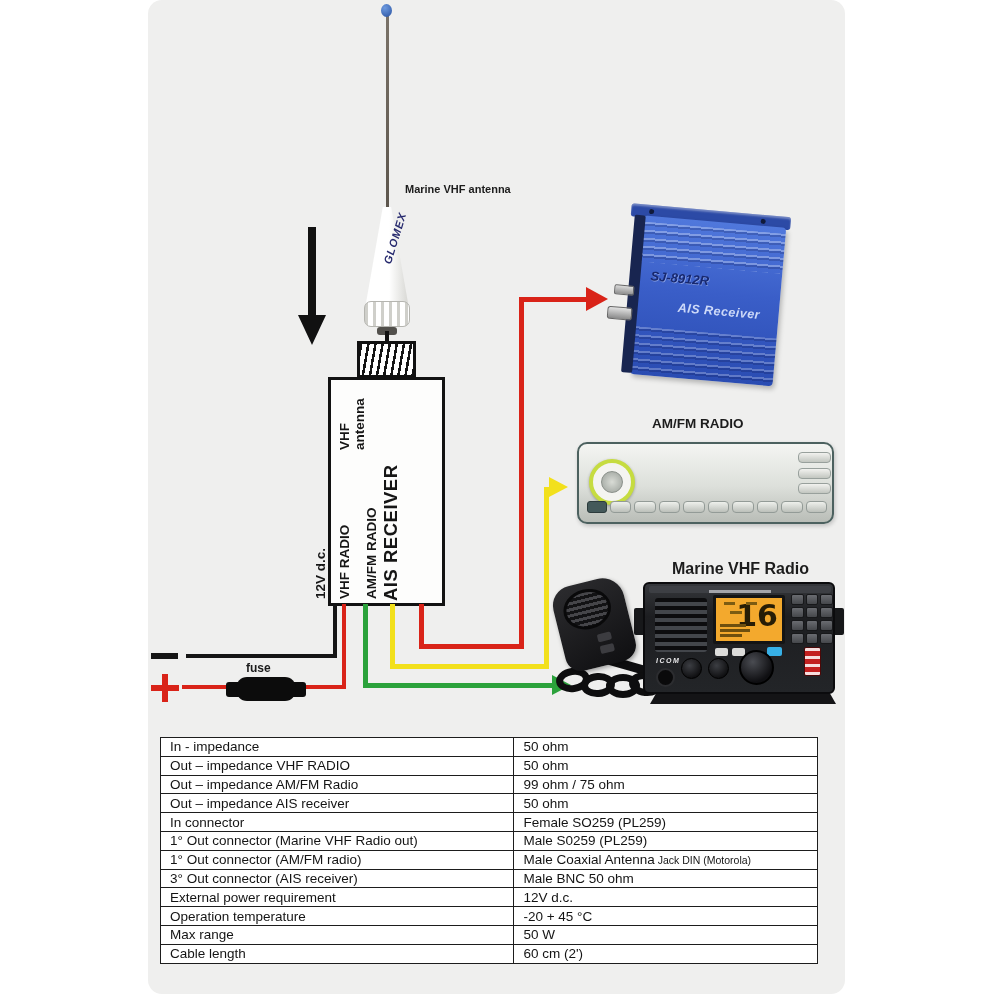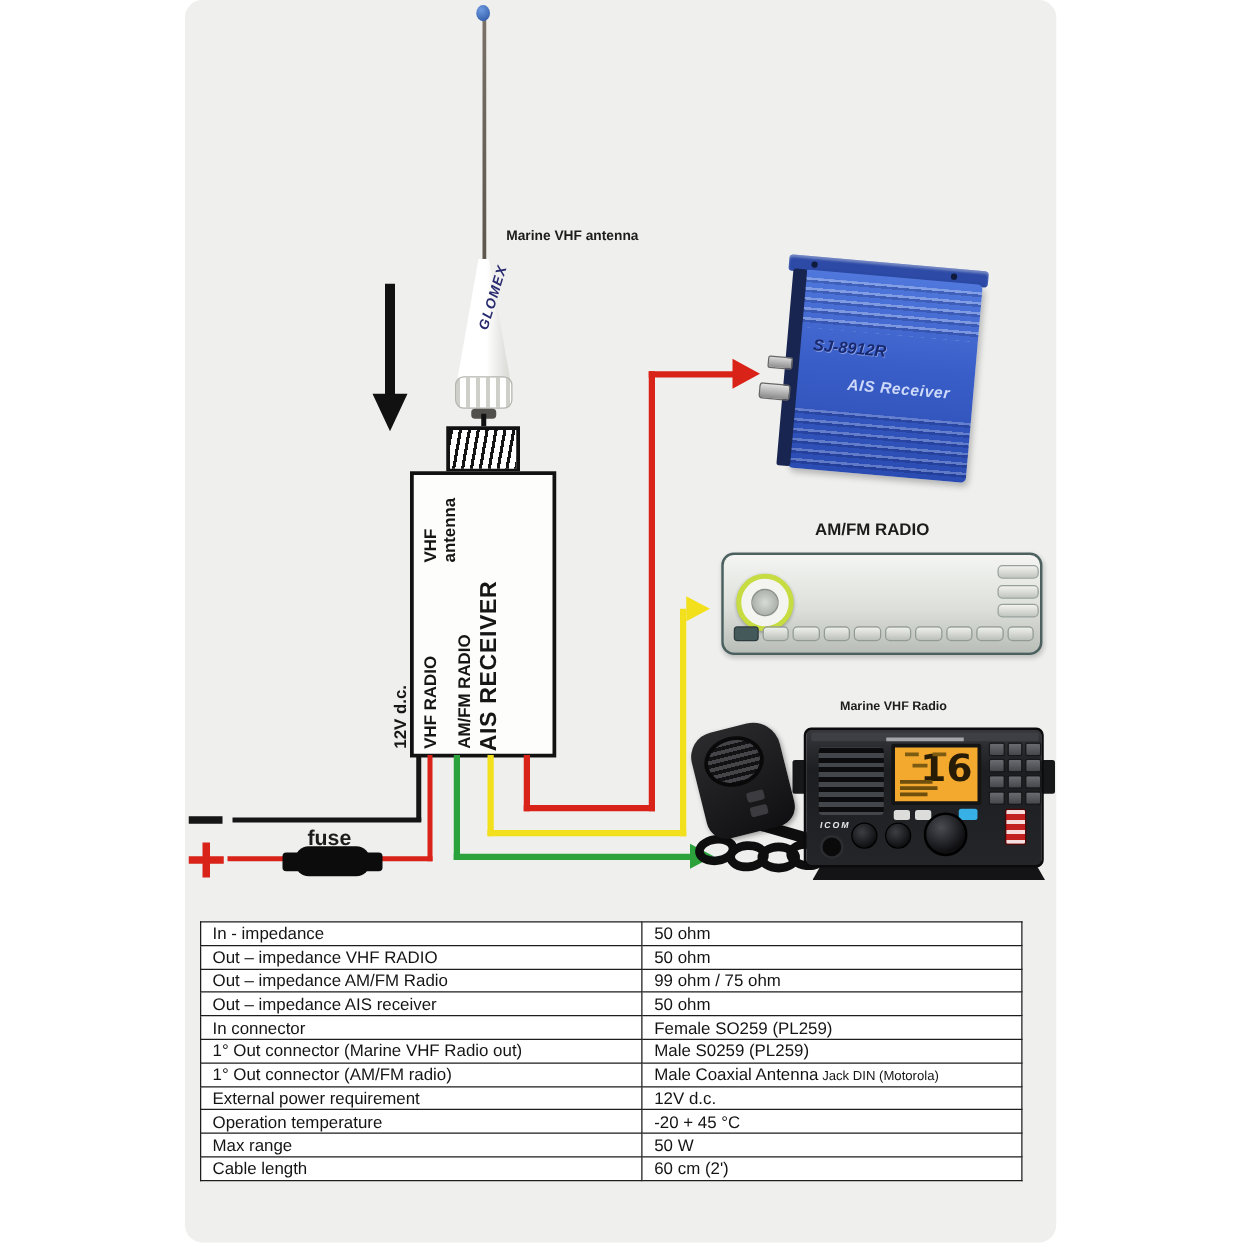--- a/index.html
+++ b/index.html
@@ -48,21 +48,21 @@
   .neg-v { left:333px; top:604px; width:4px; height:53px; }
   .neg-h { left:186px; top:654px; width:151px; height:4px; }
   .minus-sym { left:151px; top:653px; width:27px; height:6px; }
   .pos-v { left:342px; top:604px; width:4px; height:85px; }
   .pos-h { left:182px; top:685px; width:164px; height:4px; }
   .plus-h { left:151px; top:685px; width:28px; height:6px; }
   .plus-v { left:162px; top:674px; width:6px; height:28px; }
   .fuse-capL { left:226px; top:682px; width:16px; height:15px; background:#0c0c0c; border-radius:3px; }
   .fuse-capR { left:290px; top:682px; width:16px; height:15px; background:#0c0c0c; border-radius:3px; }
   .fuse-body { left:236px; top:677px; width:60px; height:24px; background:#0c0c0c; border-radius:11px; }
-  .fuse-label { left:246px; top:661px; font-size:17px; }
+  .fuse-label { left:246px; top:661px; font-size:12px; }
 
   .green-v { left:363px; top:604px; width:5px; height:84px; }
   .green-h { left:363px; top:683px; width:190px; height:5px; }
   .green-arrow { left:552px; top:675px; border-top:10px solid transparent; border-bottom:10px solid transparent; border-left:19px solid var(--wire_green); }
 
   .yellow-v1 { left:390px; top:604px; width:5px; height:65px; }
   .yellow-h  { left:390px; top:664px; width:159px; height:5px; }
   .yellow-v2 { left:544px; top:487px; width:5px; height:182px; }
   .yellow-arrow { left:549px; top:477px; border-top:10px solid transparent; border-bottom:10px solid transparent; border-left:19px solid var(--wire_yellow); }
 
@@ -103,21 +103,21 @@
   .st-bars { position:absolute; left:28px; top:27px; width:116px; height:13px;
              background:repeating-linear-gradient(90deg,#3f6ae0 0 6px, rgba(0,0,0,0) 6px 9px); opacity:.9; }
   .st-led { position:absolute; left:150px; top:18px; width:11px; height:7px; border-radius:50%; background:#41da8d; transform:rotate(-12deg); box-shadow:0 0 4px #41da8d; }
   .st-rbtns { position:absolute; left:219px; top:8px; width:33px; height:42px; display:flex; flex-direction:column; justify-content:space-between; }
   .st-rbtns span { height:11px; border-radius:4px; background:linear-gradient(#f2f2ef,#c2c6c0); border:1px solid #98a09c; }
   .st-bottom { position:absolute; left:8px; top:56px; width:240px; height:13px; display:flex; gap:3px; align-items:center; }
   .st-bottom .drk { width:20px; height:12px; background:#44595a; border-radius:3px; border:1px solid #2c3b3c; }
   .st-bottom span:not(.drk) { flex:1; height:12px; border-radius:4px; background:linear-gradient(#eef0ec,#bcc0ba); border:1px solid #939b97; }
 
   
-  .vhf-label { left:672px; top:560px; font-size:10px; }
+  .vhf-label { left:672px; top:560px; font-size:16px; }
   .vhf-body { left:643px; top:582px; width:192px; height:112px; background:linear-gradient(180deg,#35373b,#1d1e21 30%,#232528); border:2px solid #0b0b0d; border-radius:6px;text-align:center; }
   .vhf-topstrip { position:absolute; left:4px; top:2px; width:182px; height:7px; background:#3d3f44; border-radius:2px; }
   .vhf-toptext { position:absolute; left:60px; top:4px; width:62px; height:3px; background:#d0d1d5; opacity:.7; }
   .vhf-grille { position:absolute; left:10px; top:14px; width:52px; height:54px; border-radius:3px;
                 background:repeating-linear-gradient(180deg,#0c0c0e 0 4px,#43464b 4px 8px); }
   .vhf-icom { position:absolute; left:11px; top:73px; color:#e8e8ea; font-size:7px; font-weight:bold; letter-spacing:1.5px; font-style:italic; }
   .vhf-display { position:absolute; left:68px; top:11px; width:72px; height:49px; background:#f3a92d; border:3px solid #141414; border-radius:2px; overflow:hidden; }
   .vhf-ch { position:absolute; right:4px; top:2px; font-weight:bold; font-size:30px; line-height:32px; color:#271d06; font-family:"DejaVu Sans", sans-serif; }
   .vhf-d1 { position:absolute; left:8px; top:4px; width:11px; height:3px; background:#7c5c12; }
   .vhf-d2 { position:absolute; left:30px; top:4px; width:11px; height:3px; background:#7c5c12; }
@@ -332,20 +332,24 @@
         </tr>
     <tr>
           <td class="c1">1° Out connector (Marine VHF Radio out)</td>
           <td class="c2"><span>Male S0259 (PL259)</span><span class="sm"></span></td>
         </tr>
     <tr>
           <td class="c1">1° Out connector (AM/FM radio)</td>
           <td class="c2"><span>Male Coaxial Antenna</span><span class="sm">Jack DIN (Motorola)</span></td>
         </tr>
     <tr>
+          <td class="c1">3° Out connector (AIS receiver)</td>
+          <td class="c2"><span>Male BNC 50 ohm</span><span class="sm"></span></td>
+        </tr>
+    <tr>
           <td class="c1">External power requirement</td>
           <td class="c2"><span>12V d.c.</span><span class="sm"></span></td>
         </tr>
     <tr>
           <td class="c1">Operation temperature</td>
           <td class="c2"><span>-20 + 45 °C</span><span class="sm"></span></td>
         </tr>
     <tr>
           <td class="c1">Max range</td>
           <td class="c2"><span>50 W</span><span class="sm"></span></td>

